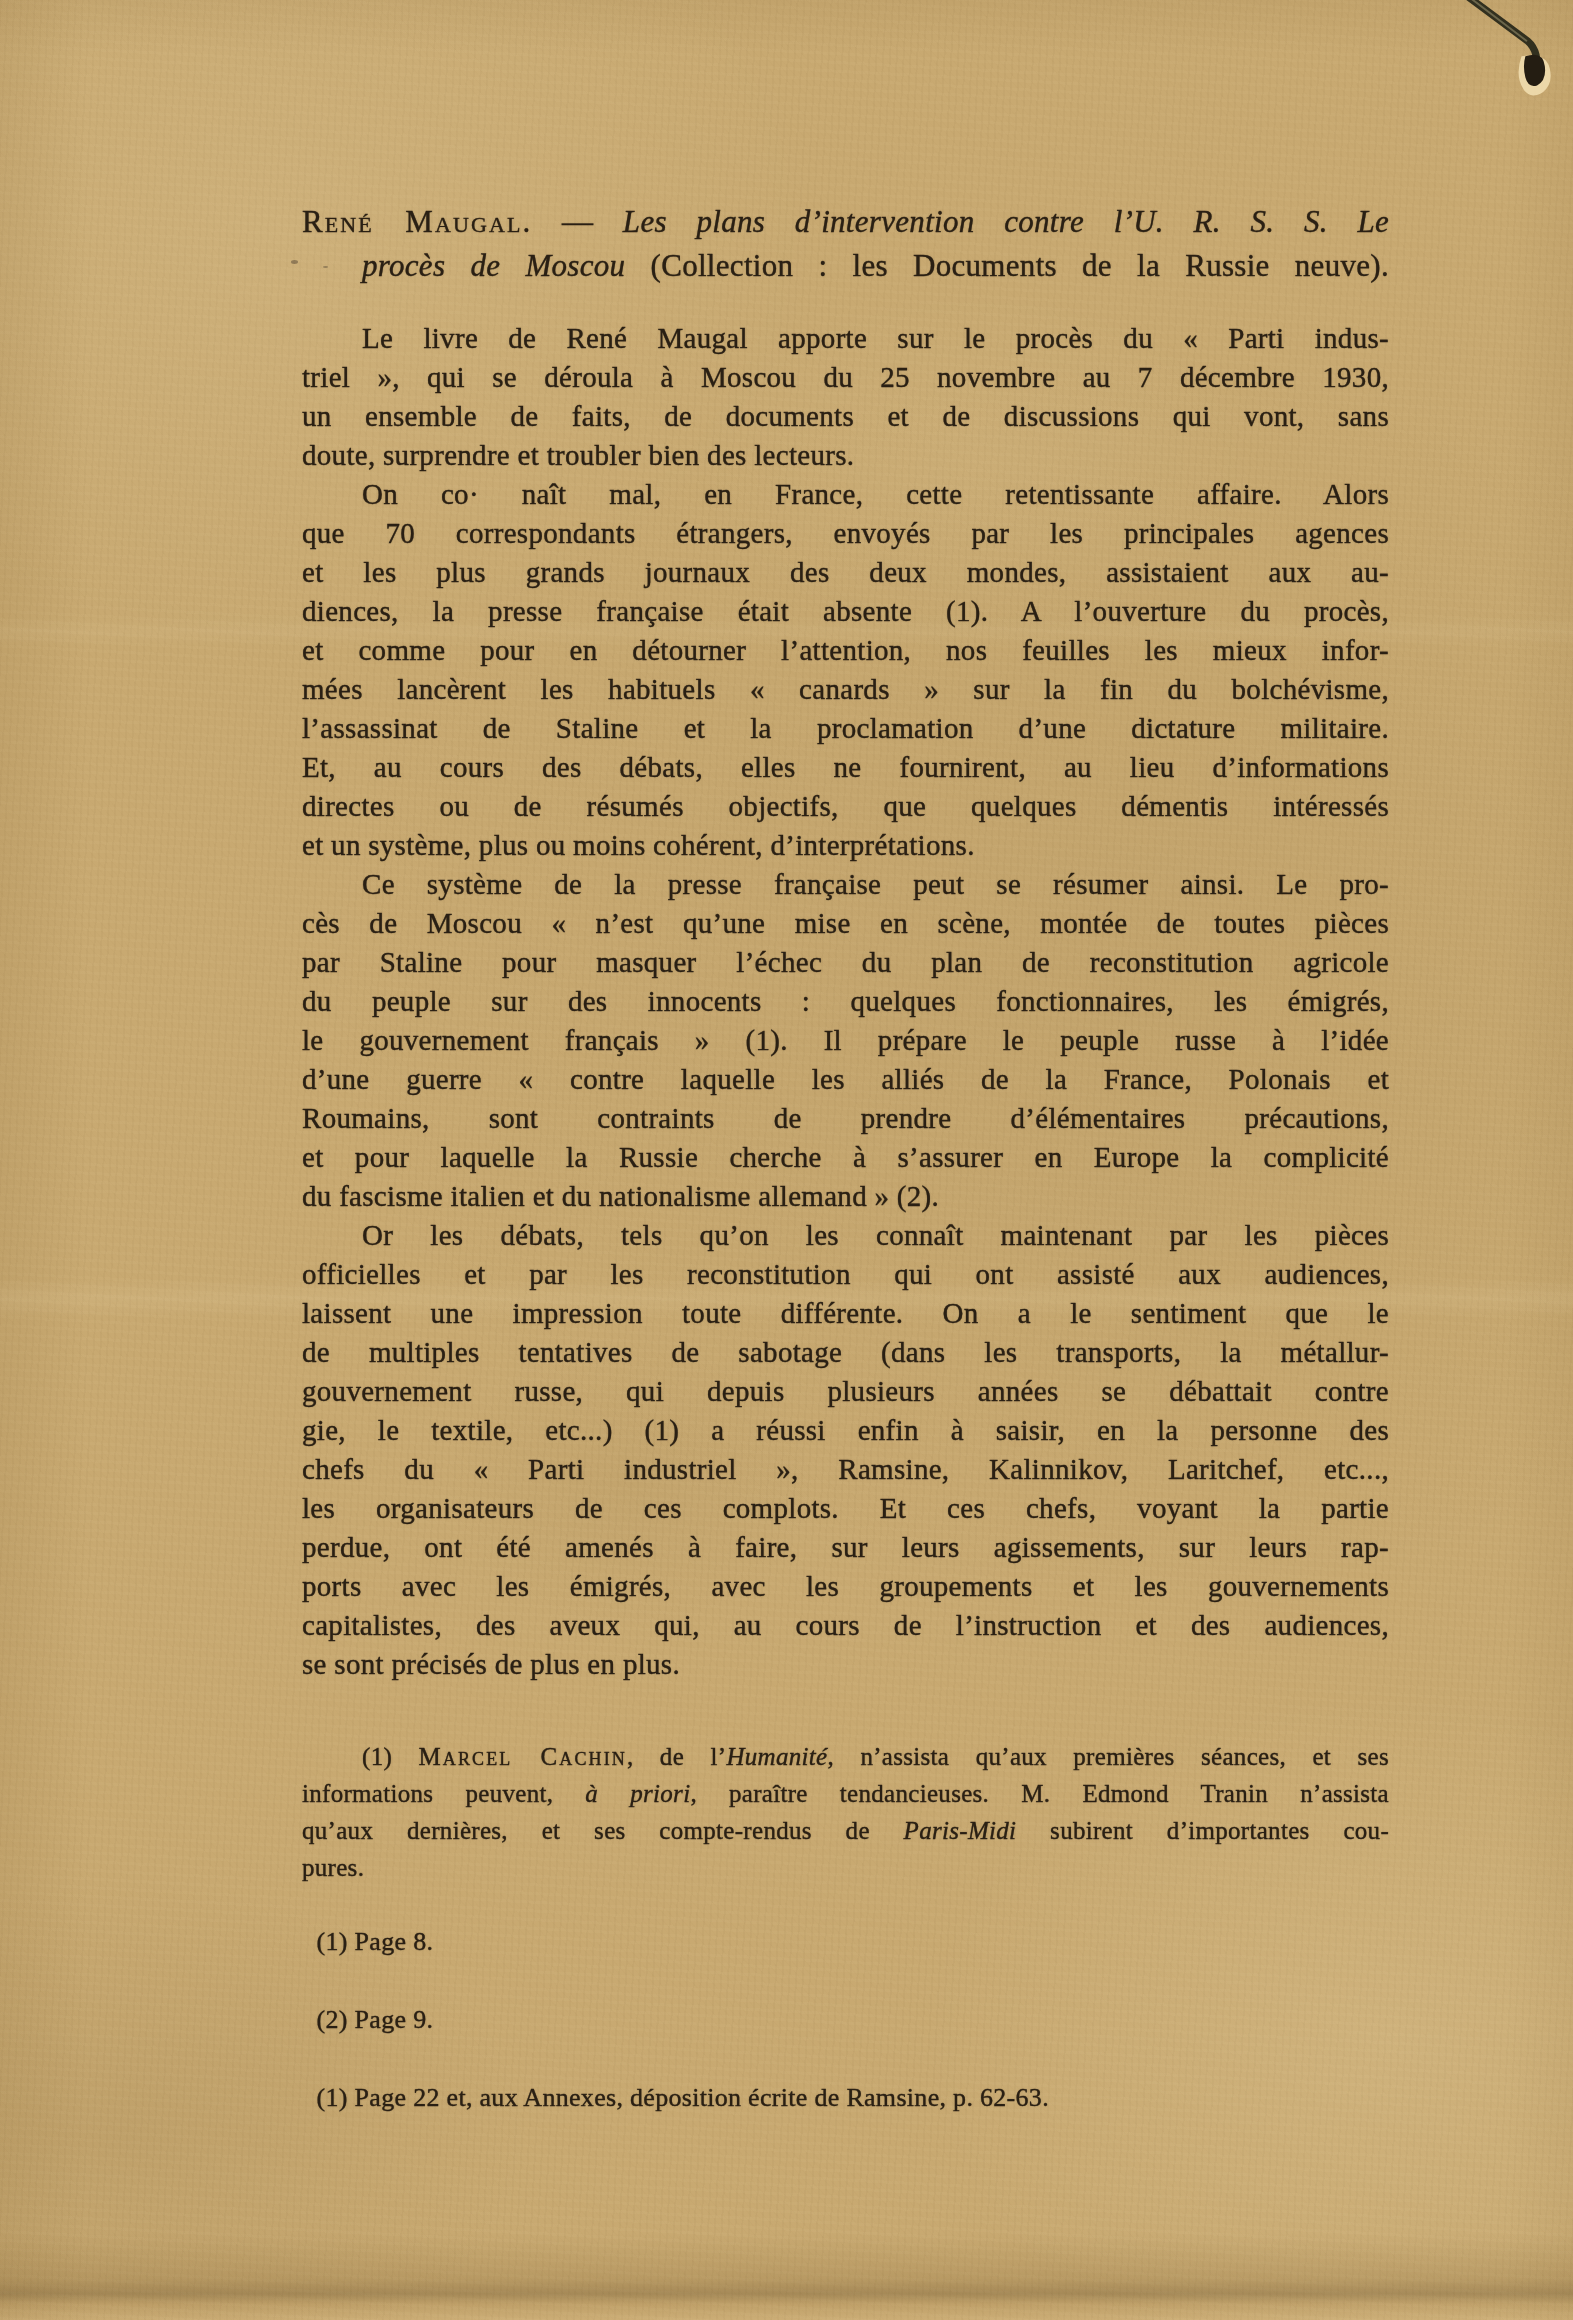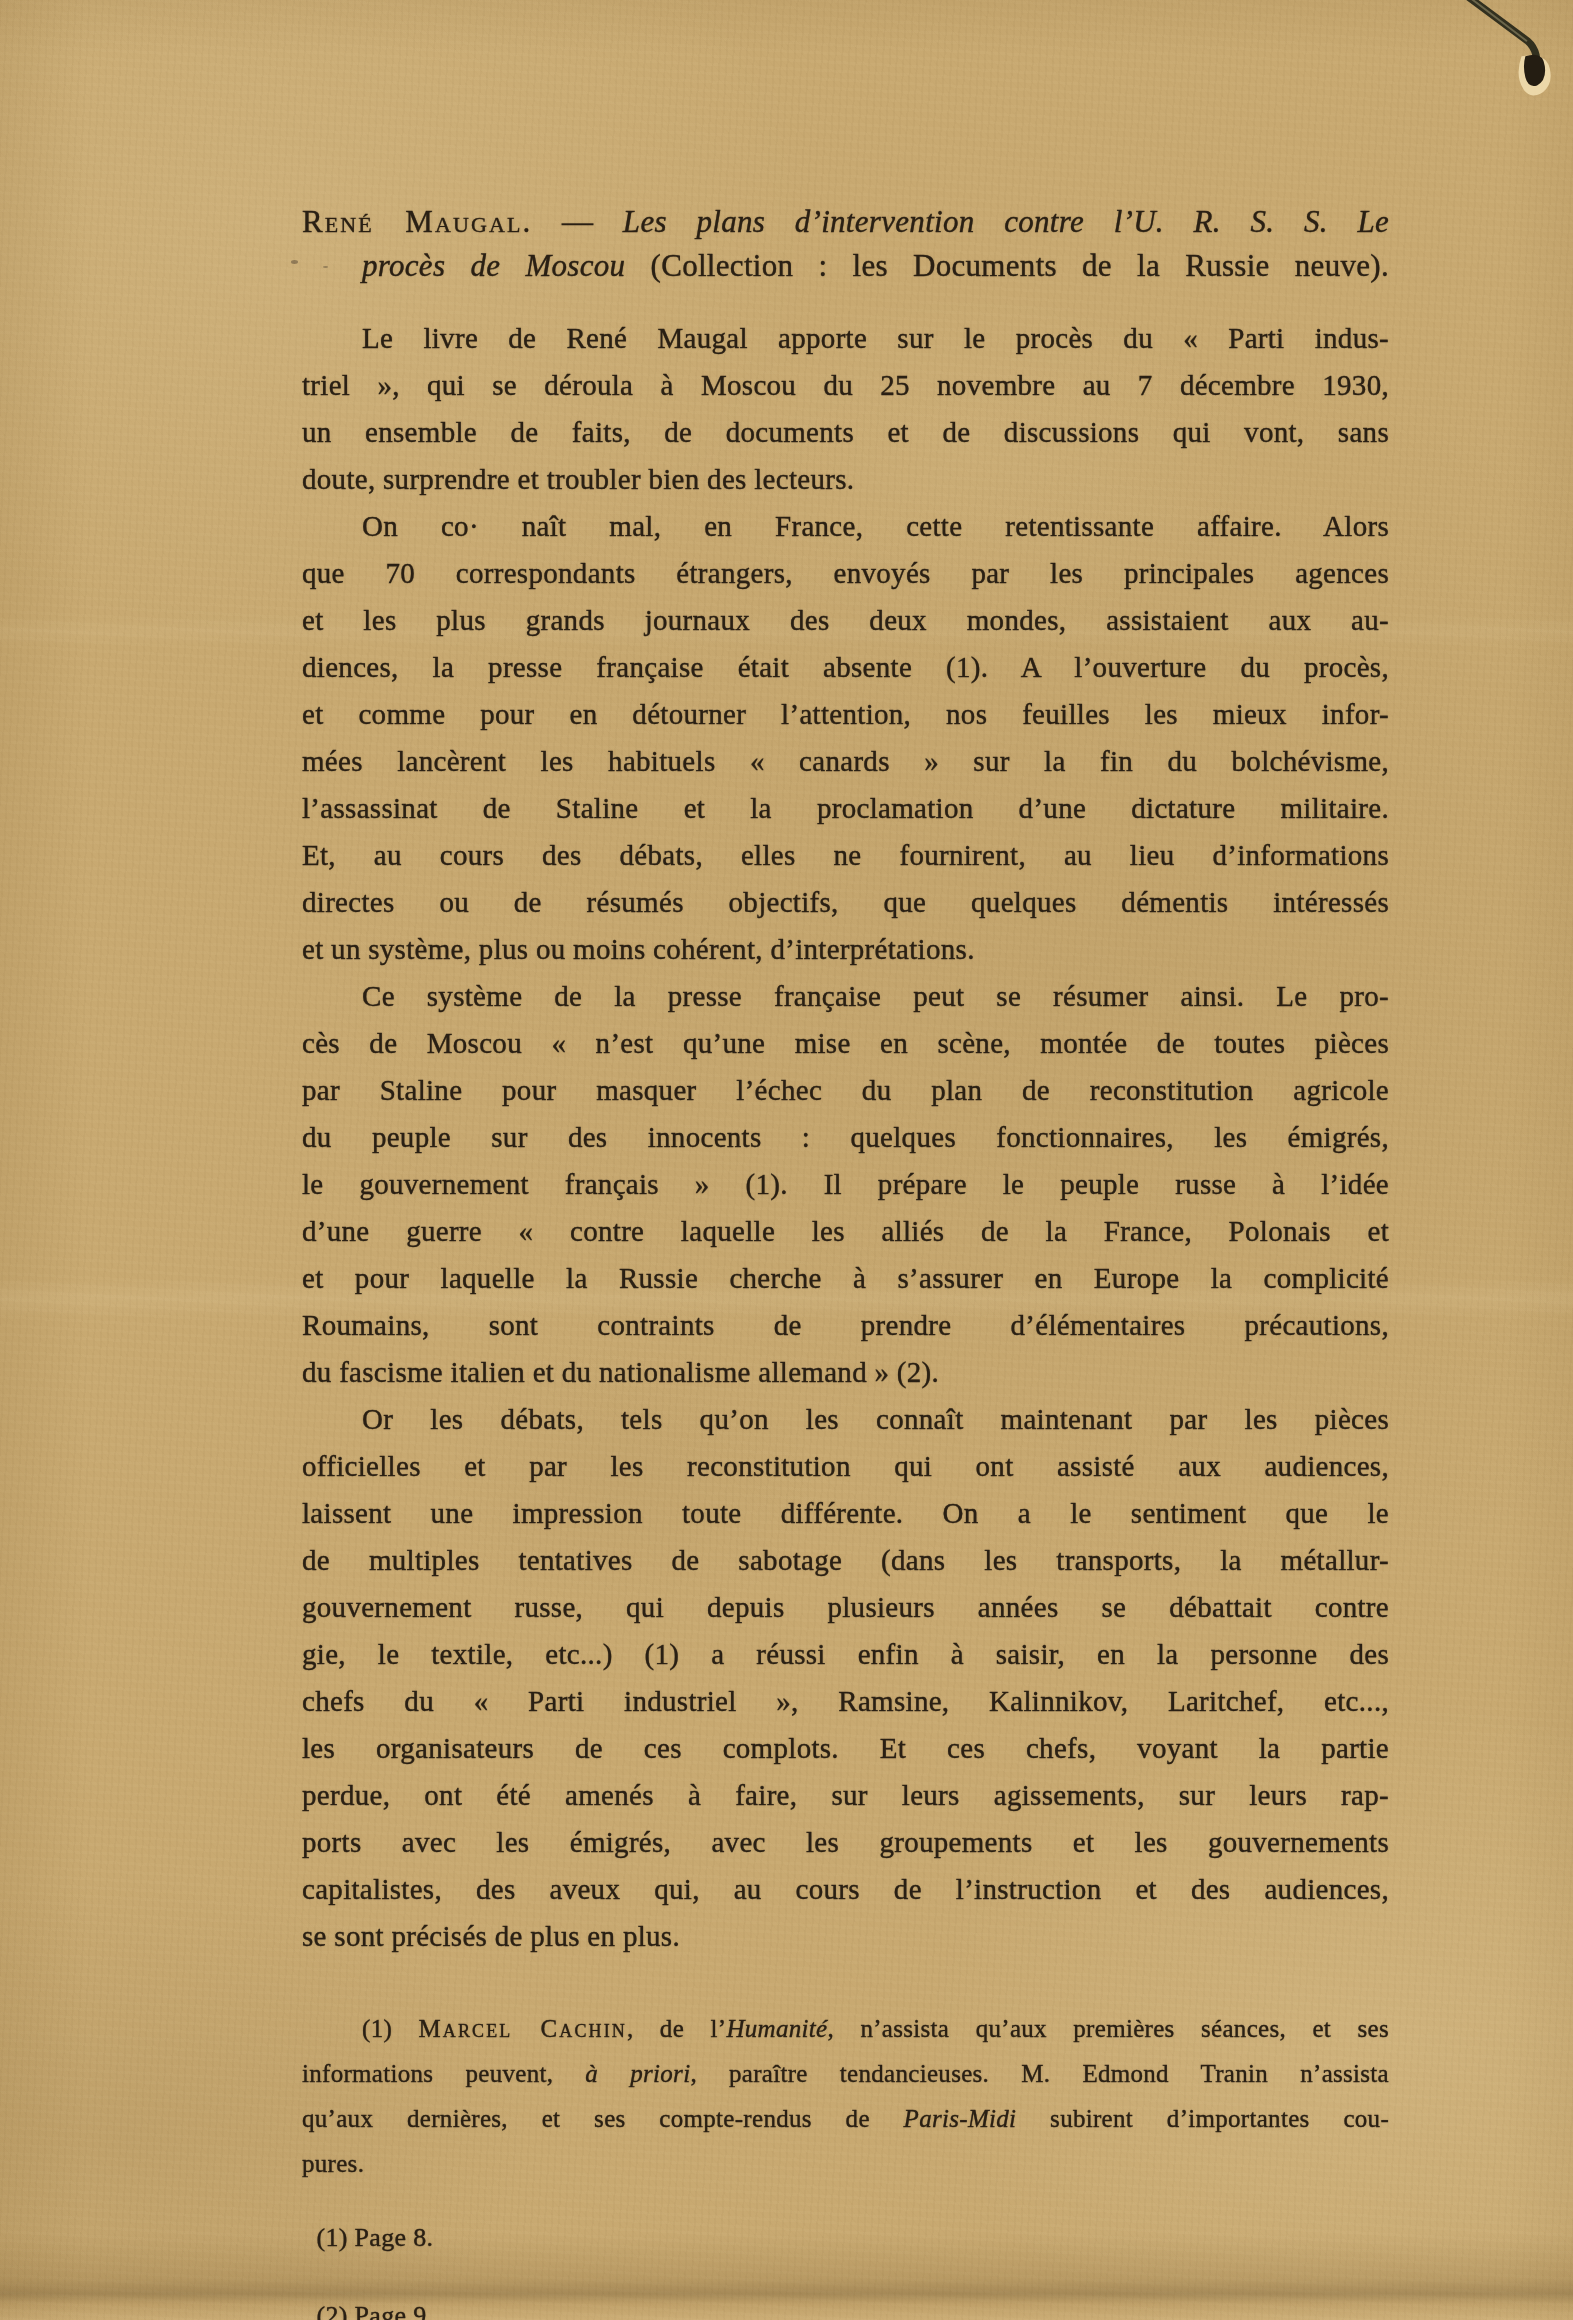--- a/index.html
+++ b/index.html
@@ -84,21 +84,20 @@
   .i  { font-style: italic; }
 
   .para {
     font-size: 29px;
     line-height: 39px;
   }
   .para .line,
   .fn-note .line {
     text-align: justify;
     text-align-last: justify;
-    margin-top: 8px;
   }
   .para .line.last,
   .fn-note .line.last {
     text-align-last: left;
   }
   .para .line:first-child { text-indent: 60px; }
 
   .footnote {
     margin-top: 54px;
     font-size: 25px;
@@ -162,22 +161,22 @@
         <div class="line">directes ou de résumés objectifs, que quelques démentis intéressés</div>
         <div class="line last">et un système, plus ou moins cohérent, d’interprétations.</div>
       </div>
     <div class="para">
         <div class="line">Ce système de la presse française peut se résumer ainsi. Le pro-</div>
         <div class="line">cès de Moscou « n’est qu’une mise en scène, montée de toutes pièces</div>
         <div class="line">par Staline pour masquer l’échec du plan de reconstitution agricole</div>
         <div class="line">du peuple sur des innocents : quelques fonctionnaires, les émigrés,</div>
         <div class="line">le gouvernement français » (1). Il prépare le peuple russe à l’idée</div>
         <div class="line">d’une guerre « contre laquelle les alliés de la France, Polonais et</div>
+        <div class="line">Roumains, sont contraints de prendre d’élémentaires précautions,</div>
         <div class="line">et pour laquelle la Russie cherche à s’assurer en Europe la complicité</div>
-        <div class="line">Roumains, sont contraints de prendre d’élémentaires précautions,</div>
         <div class="line last">du fascisme italien et du nationalisme allemand » (2).</div>
       </div>
     <div class="para">
         <div class="line">Or les débats, tels qu’on les connaît maintenant par les pièces</div>
         <div class="line">officielles et par les reconstitution qui ont assisté aux audiences,</div>
         <div class="line">laissent une impression toute différente. On a le sentiment que le</div>
         <div class="line">de multiples tentatives de sabotage (dans les transports, la métallur-</div>
         <div class="line">gouvernement russe, qui depuis plusieurs années se débattait contre</div>
         <div class="line">gie, le textile, etc...) (1) a réussi enfin à saisir, en la personne des</div>
         <div class="line">chefs du « Parti industriel », Ramsine, Kalinnikov, Laritchef, etc...,</div>

